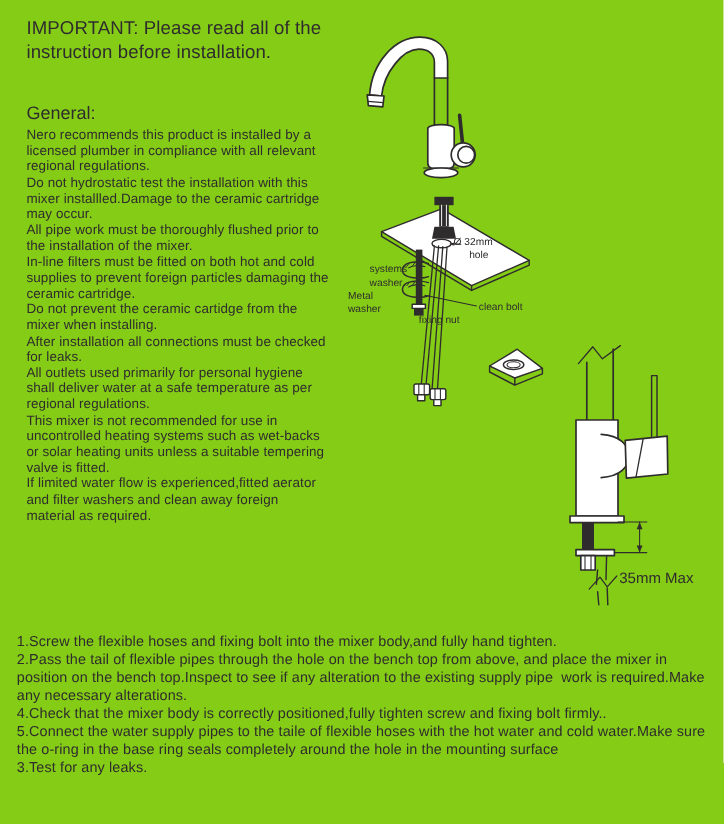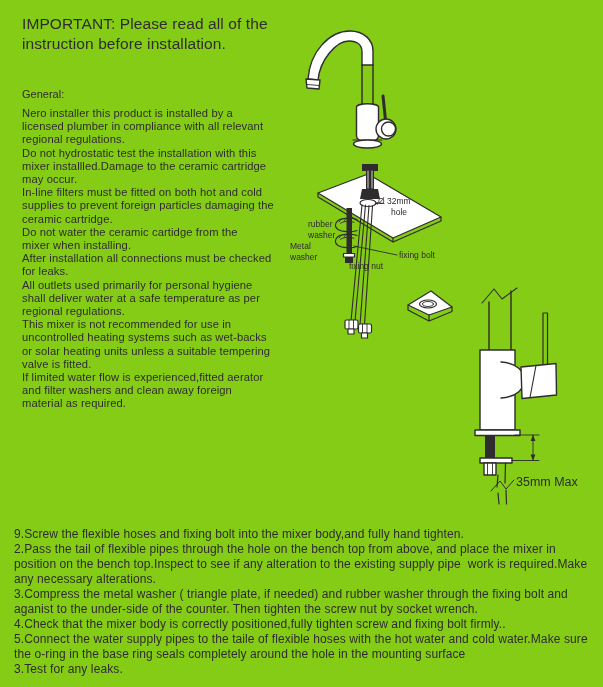--- a/index.html
+++ b/index.html
@@ -7,21 +7,21 @@
     position:relative;width:603px;height:687px;background:#84cc16;
     font-family:Liberation Sans, sans-serif;
     color:#2f2c2d;overflow:hidden;
   }
   .abs{position:absolute;}
   .heading{
     left:22px;top:14px;width:300px;
     font-size:15.5px;line-height:20px;font-weight:400;
     white-space:pre-line;letter-spacing:0.1px;
   }
-  .general-label{left:22px;top:88px;font-size:11px;line-height:13px;}
+  .general-label{left:22px;top:88px;font-size:15px;line-height:13px;}
   .paragraphs{left:22px;top:107px;width:276px;}
   .paragraphs p{
     margin:0;font-size:11.2px;line-height:13.2px;white-space:pre-line;
     letter-spacing:0.1px;
   }
   .steps{left:14px;top:527px;width:589px;}
   .steps div{
     margin:0;font-size:12px;line-height:15px;white-space:pre-wrap;
     letter-spacing:0.1px;
   }
@@ -36,30 +36,32 @@
 <body>
 
 <div class="page">
 
   <div class="abs heading">IMPORTANT: Please read all of the
 instruction before installation.</div>
 
   <div class="abs general-label">General:</div>
 
   <div class="abs paragraphs">
-    <p>Nero installer this product is installed by a
+    <p>Nero recommends this product is installed by a
 licensed plumber in compliance with all relevant
 regional regulations.</p>
     <p>Do not hydrostatic test the installation with this
 mixer installled.Damage to the ceramic cartridge
 may occur.</p>
+    <p>All pipe work must be thoroughly flushed prior to
+the installation of the mixer.</p>
     <p>In-line filters must be fitted on both hot and cold
 supplies to prevent foreign particles damaging the
 ceramic cartridge.</p>
-    <p>Do not water the ceramic cartidge from the
+    <p>Do not prevent the ceramic cartidge from the
 mixer when installing.</p>
     <p>After installation all connections must be checked
 for leaks.</p>
     <p>All outlets used primarily for personal hygiene
 shall deliver water at a safe temperature as per
 regional regulations.</p>
     <p>This mixer is not recommended for use in
 uncontrolled heating systems such as wet-backs
 or solar heating units unless a suitable tempering
 valve is fitted.</p>
@@ -181,34 +183,32 @@
         <path d="M60,157 L84,157 M57,182.5 L84,182.5"></path>
         <path d="M78,157 L78,182.5"></path>
         <path d="M78,157 L75.6,163 L80.4,163 Z" fill="#2f2c2d" stroke="none"></path>
         <path d="M78,182.5 L75.6,176.5 L80.4,176.5 Z" fill="#2f2c2d" stroke="none"></path>
       </g>
     </g>
   </svg>
 
   <div class="lbl" style="left:378px;top:196px;text-align:center;">Ø 32mm
     hole</div>
-  <div class="lbl" style="left:308px;top:219px;">rubber
+  <div class="lbl" style="left:308px;top:219px;">systems
 washer</div>
   <div class="lbl" style="left:290px;top:241px;">Metal
 washer</div>
   <div class="lbl" style="left:349px;top:261px;">fixing nut</div>
-  <div class="lbl" style="left:399px;top:250px;">fixing bolt</div>
+  <div class="lbl" style="left:399px;top:250px;">clean bolt</div>
   <div class="lbl-max" style="left:516px;top:475px;">35mm Max</div>
 
   <div class="abs steps">
-    <div>9.Screw the flexible hoses and fixing bolt into the mixer body,and fully hand tighten.</div>
+    <div>1.Screw the flexible hoses and fixing bolt into the mixer body,and fully hand tighten.</div>
     <div>2.Pass the tail of flexible pipes through the hole on the bench top from above, and place the mixer in
 position on the bench top.Inspect to see if any alteration to the existing supply pipe  work is required.Make
 any necessary alterations.</div>
-    <div>3.Compress the metal washer ( triangle plate, if needed) and rubber washer through the fixing bolt and
-aganist to the under-side of the counter. Then tighten the screw nut by socket wrench.</div>
     <div>4.Check that the mixer body is correctly positioned,fully tighten screw and fixing bolt firmly..</div>
     <div>5.Connect the water supply pipes to the taile of flexible hoses with the hot water and cold water.Make sure
 the o-ring in the base ring seals completely around the hole in the mounting surface</div>
     <div>3.Test for any leaks.</div>
   </div>
 
 </div>
 
 </body></html>

